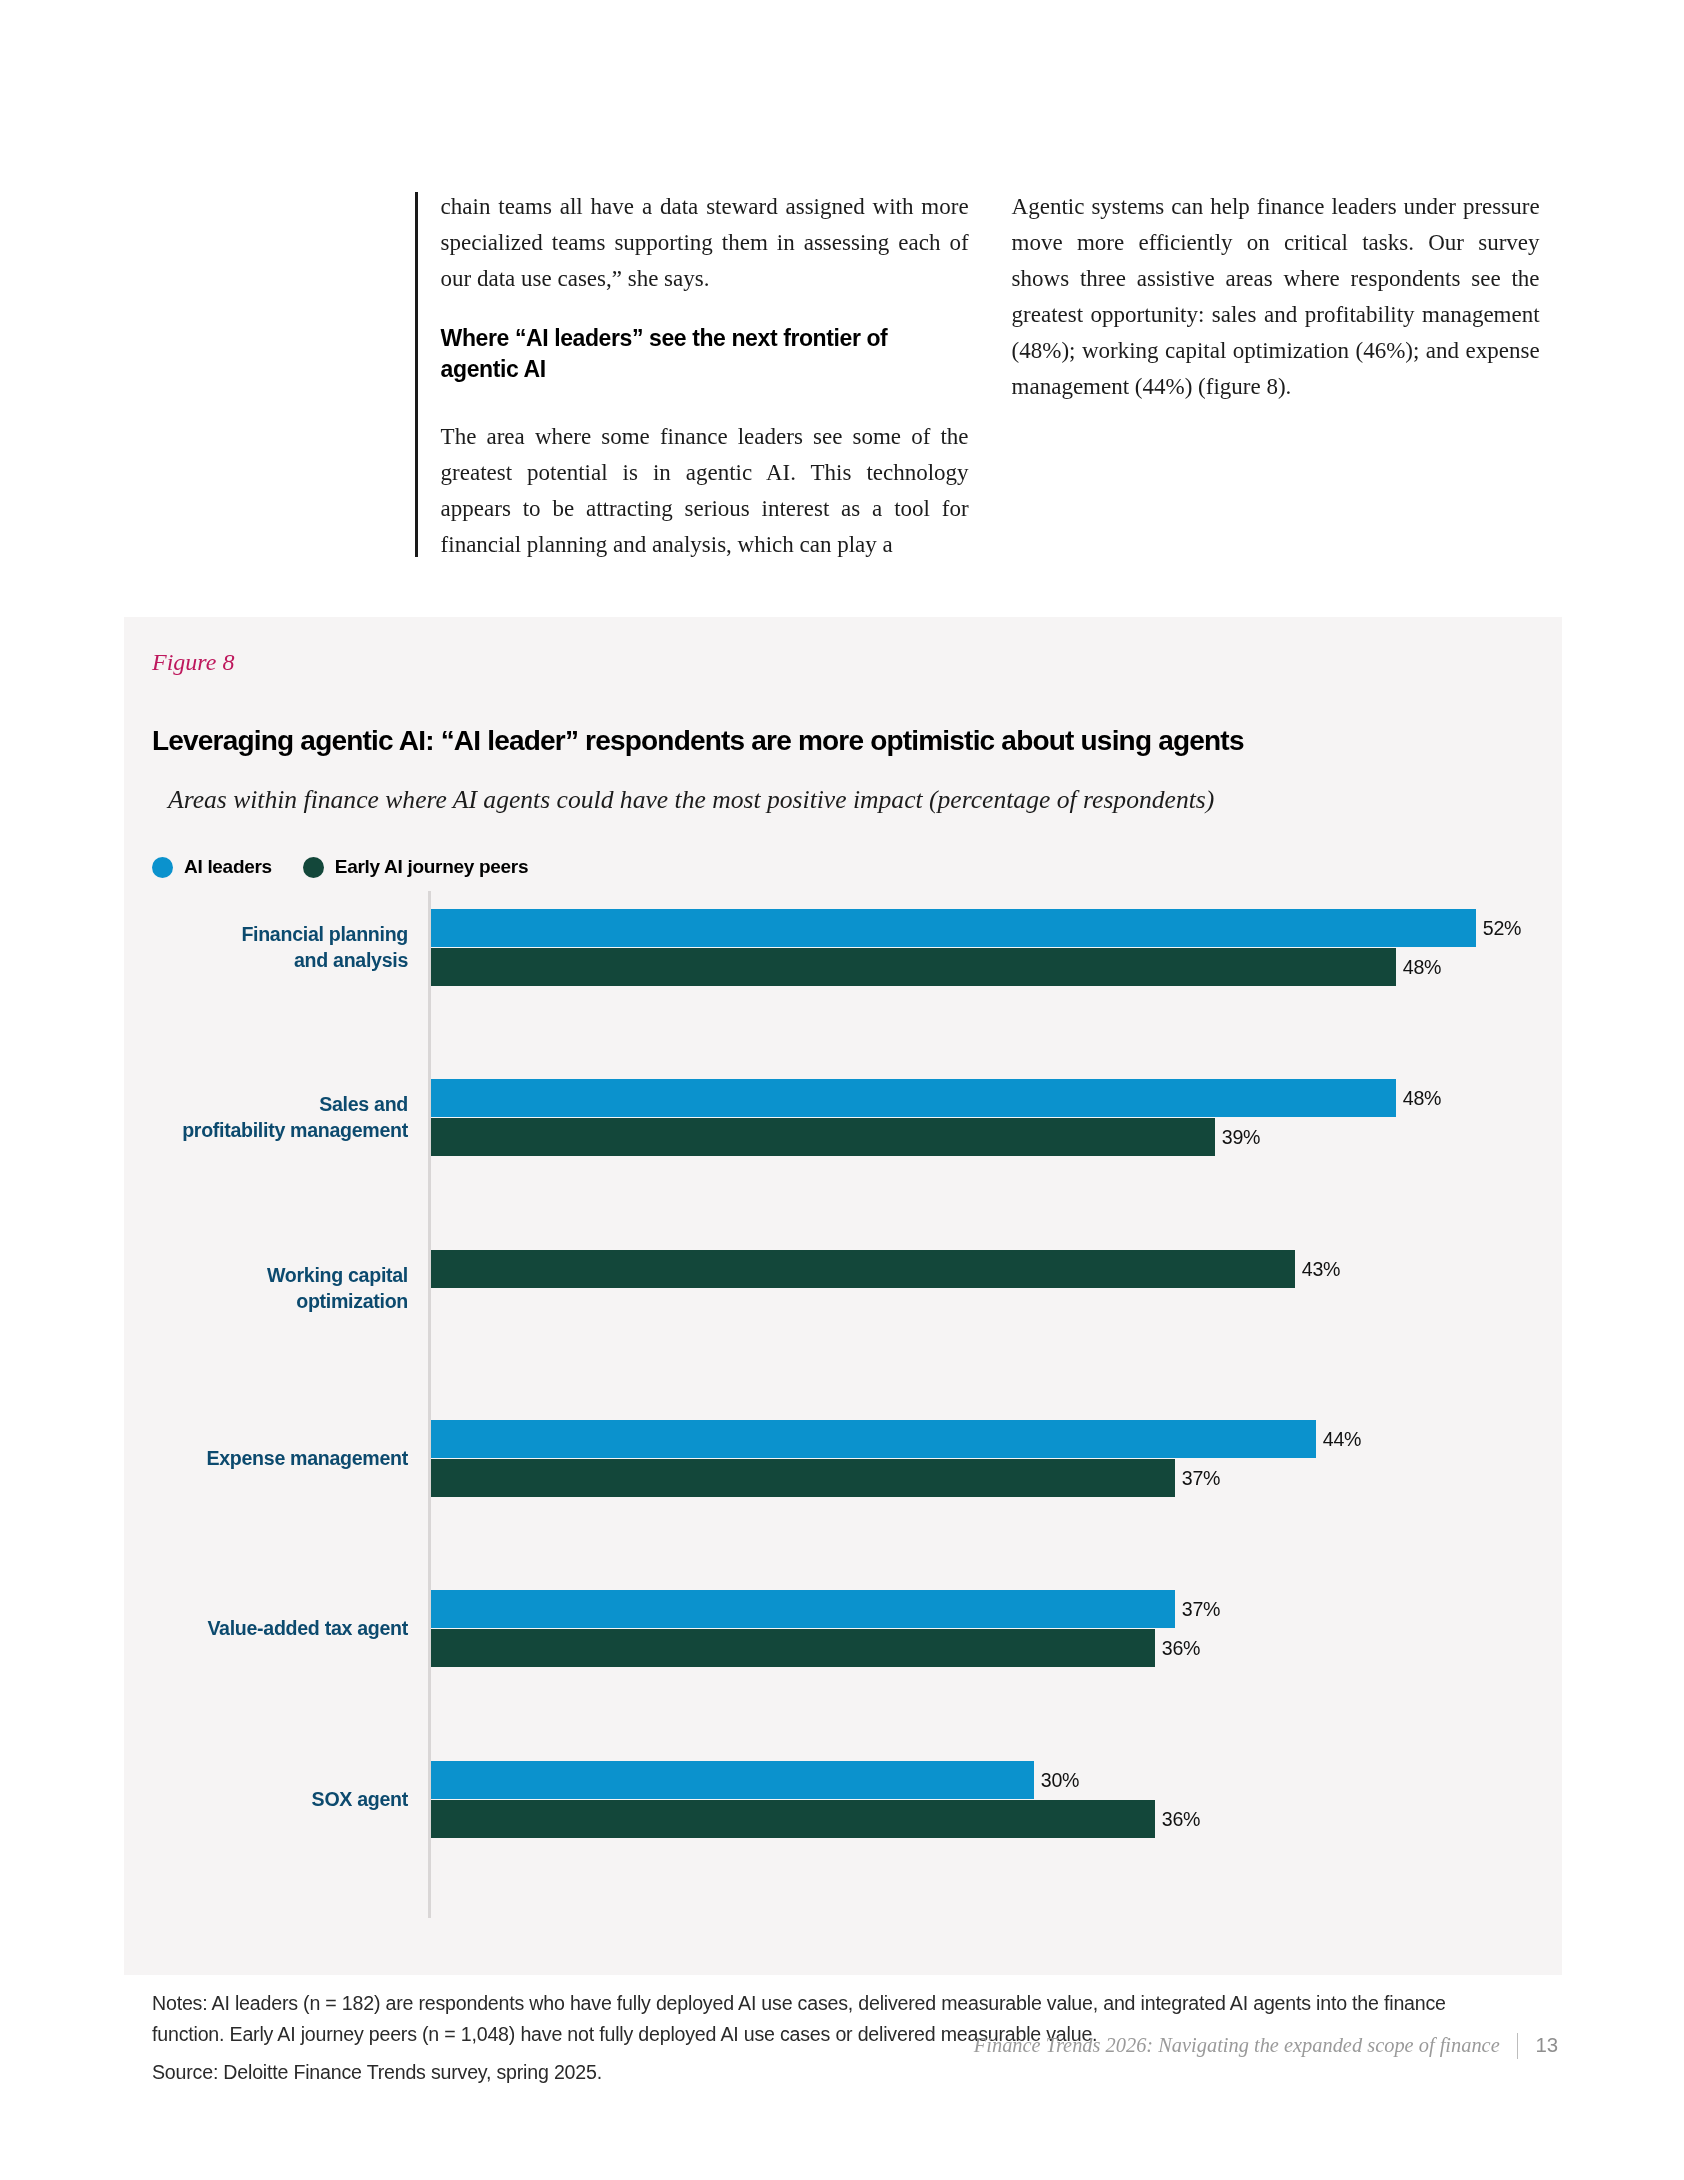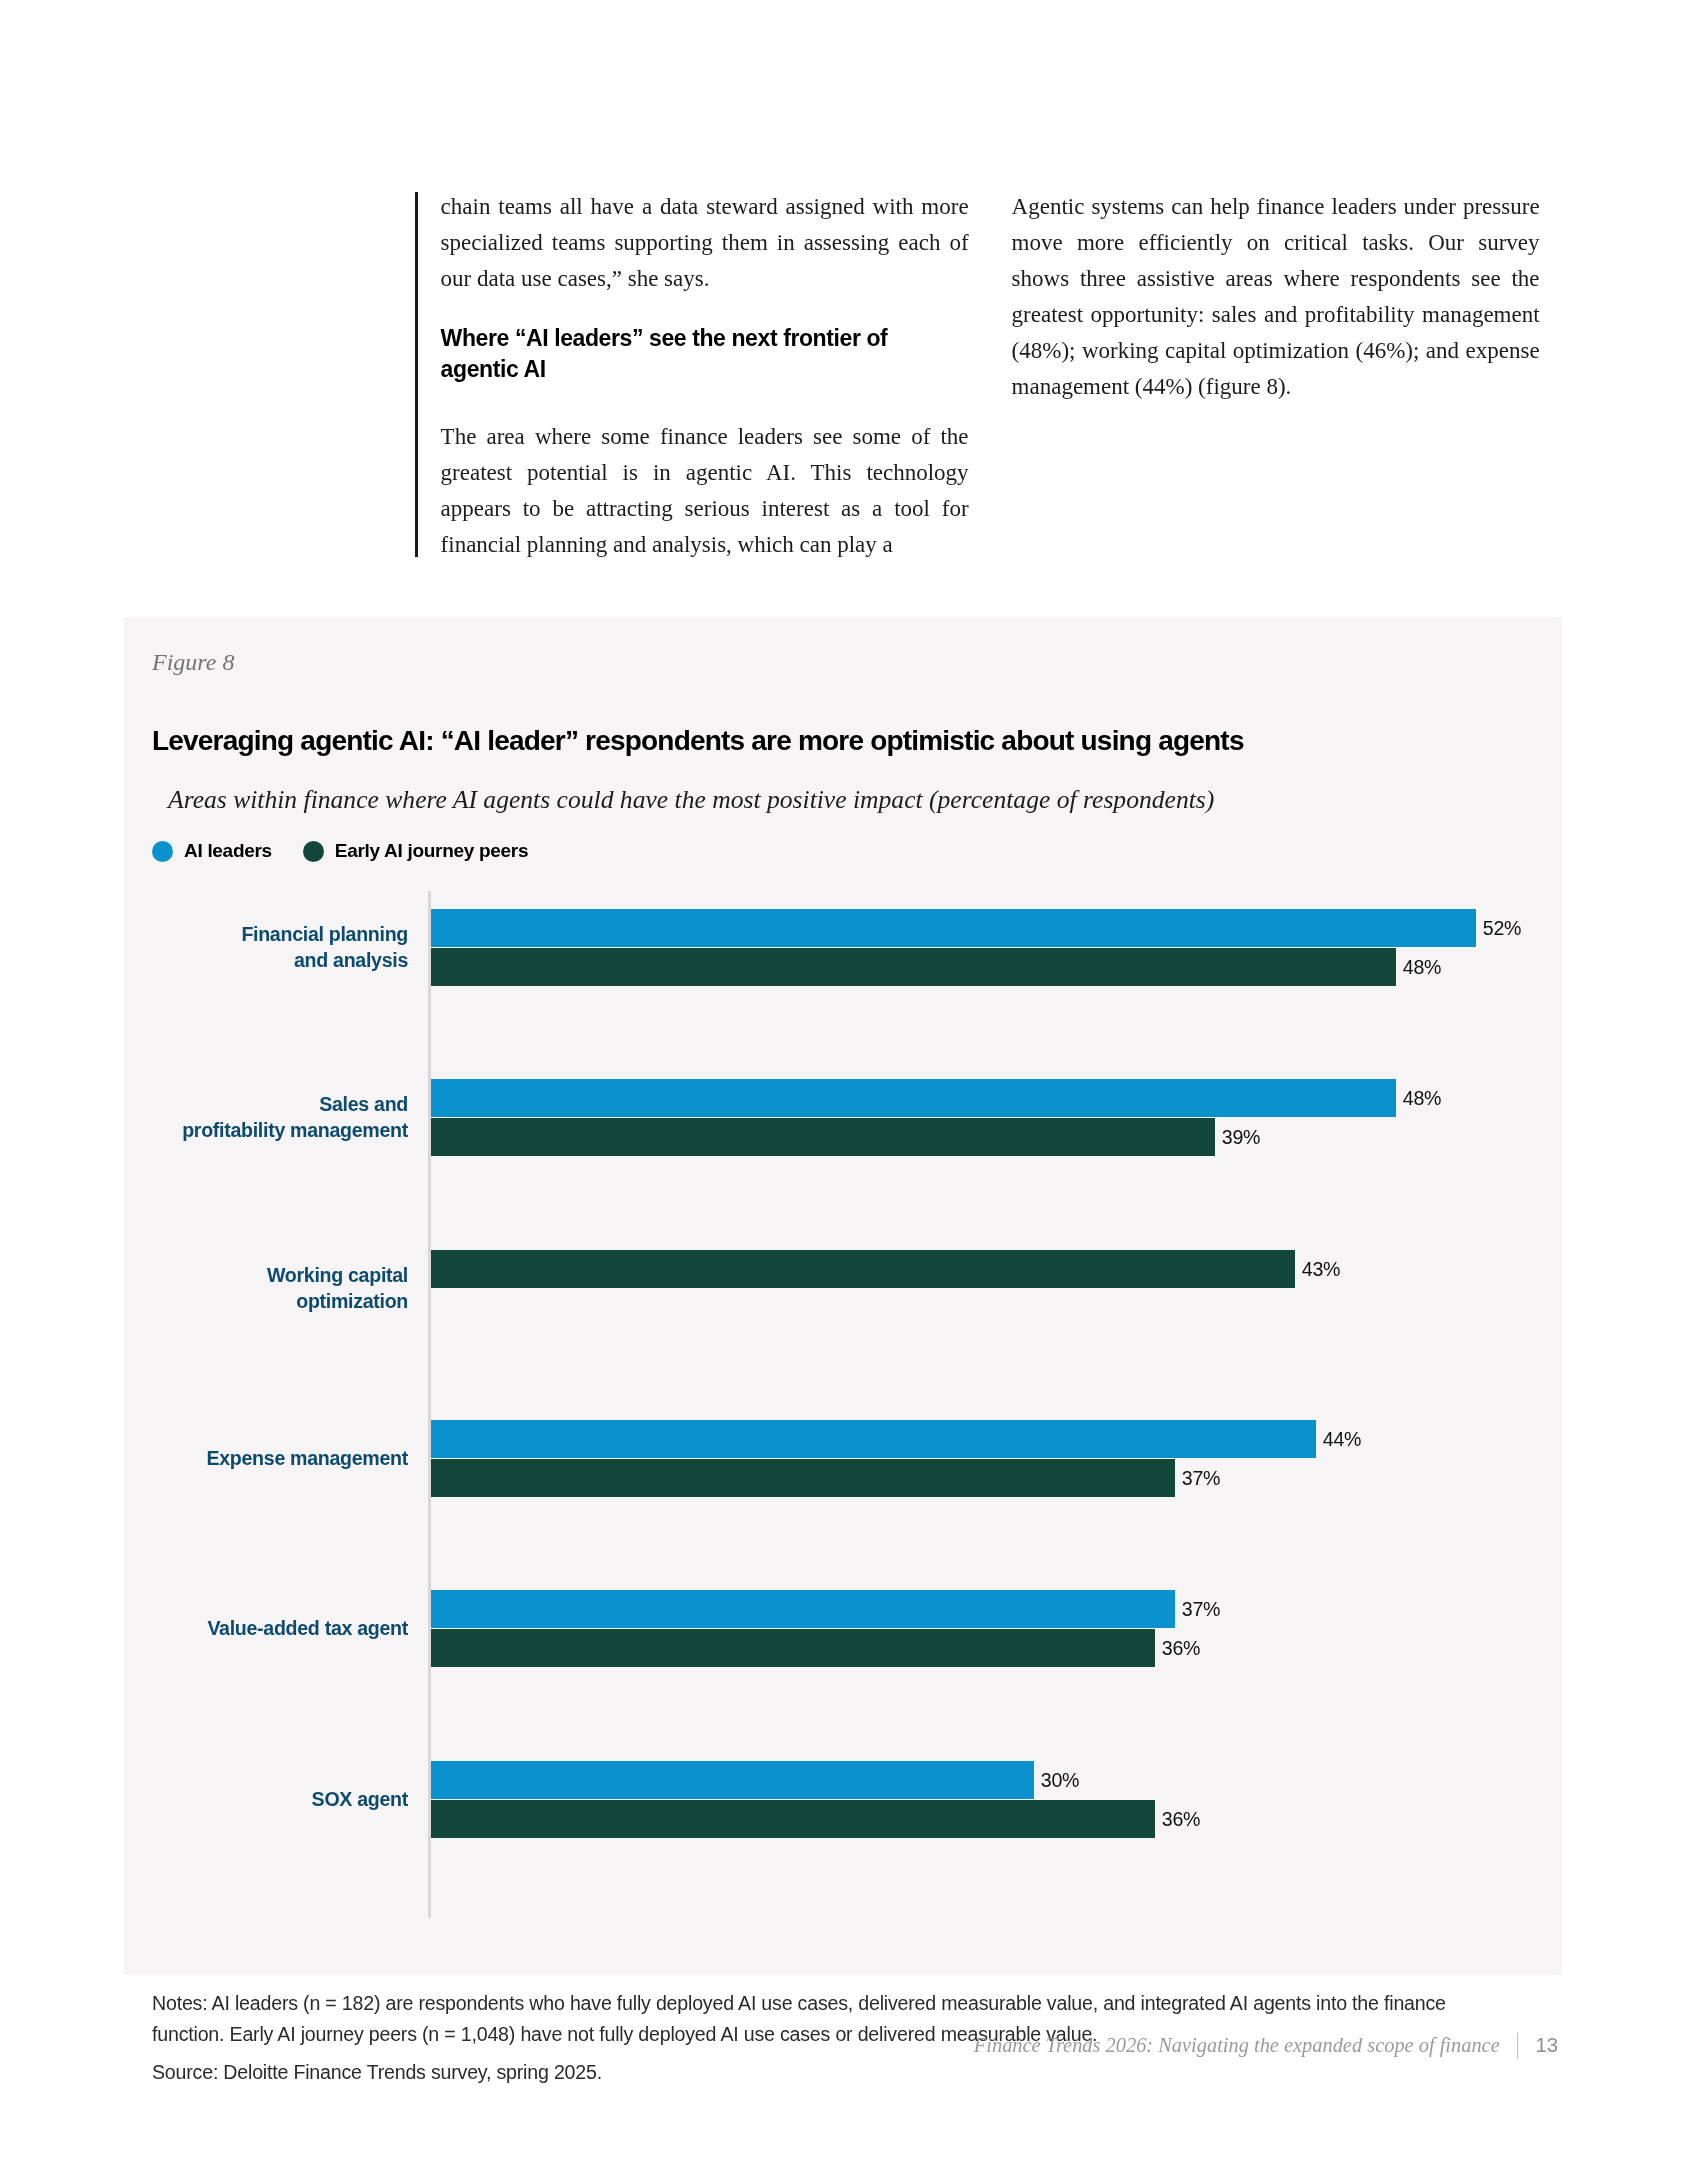--- a/index.html
+++ b/index.html
@@ -56,21 +56,21 @@
     left:124px; top:617px;
     width:1438px; height:1358px;
     background:#f6f4f4;
   }
 
   .fig-num{
     position:absolute; left:28px; top:31.5px;
     font-family:"Liberation Serif", serif;
     font-style:italic;
     font-size:24px;
-    color:#737373;
+    color:#be185d;
   }
   .fig-title{
     position:absolute; left:28px; top:75px; width:1346px;
     font-family:"Liberation Sans", sans-serif;
     font-weight:bold;
     font-size:28px;
     line-height:42px;
     letter-spacing:-0.8px;
     color:#000;
   }
@@ -81,21 +81,21 @@
     font-style:italic;
     font-size:25.6px;
     color:#1c1c1c;
   }
 
   
   .legend{
     position:absolute; left:28px; top:223px;
     display:flex; align-items:center; gap:31px;
   }
-  .leg-item{ display:flex; align-items:center; gap:11px; }
+  .leg-item{ display:flex; align-items:center; gap:11px;margin-top:16px; }
   .dot{ width:21px; height:21px; border-radius:50%; display:block; }
   .leg-label{
     font-family:"Liberation Sans", sans-serif;
     font-weight:bold;
     font-size:19px;
     letter-spacing:-0.3px;
     color:#000;
   }
 
   

